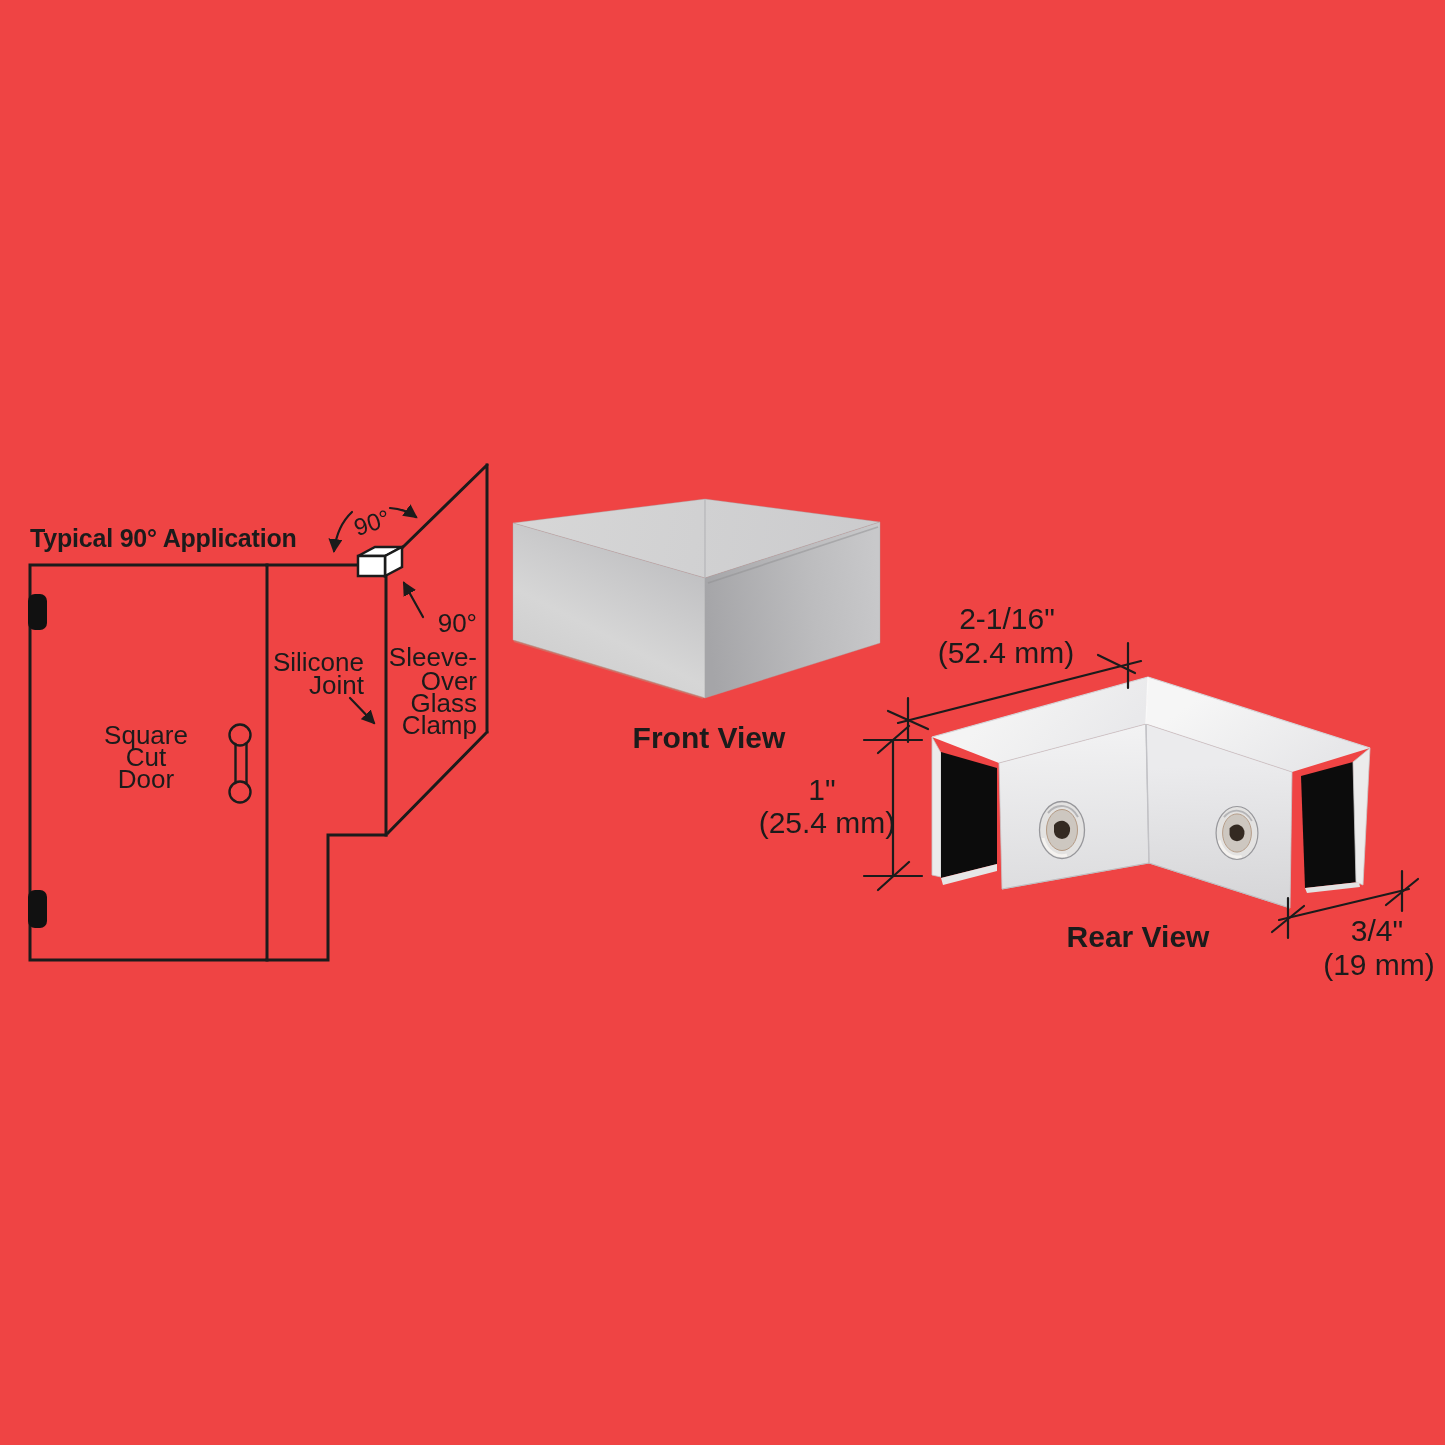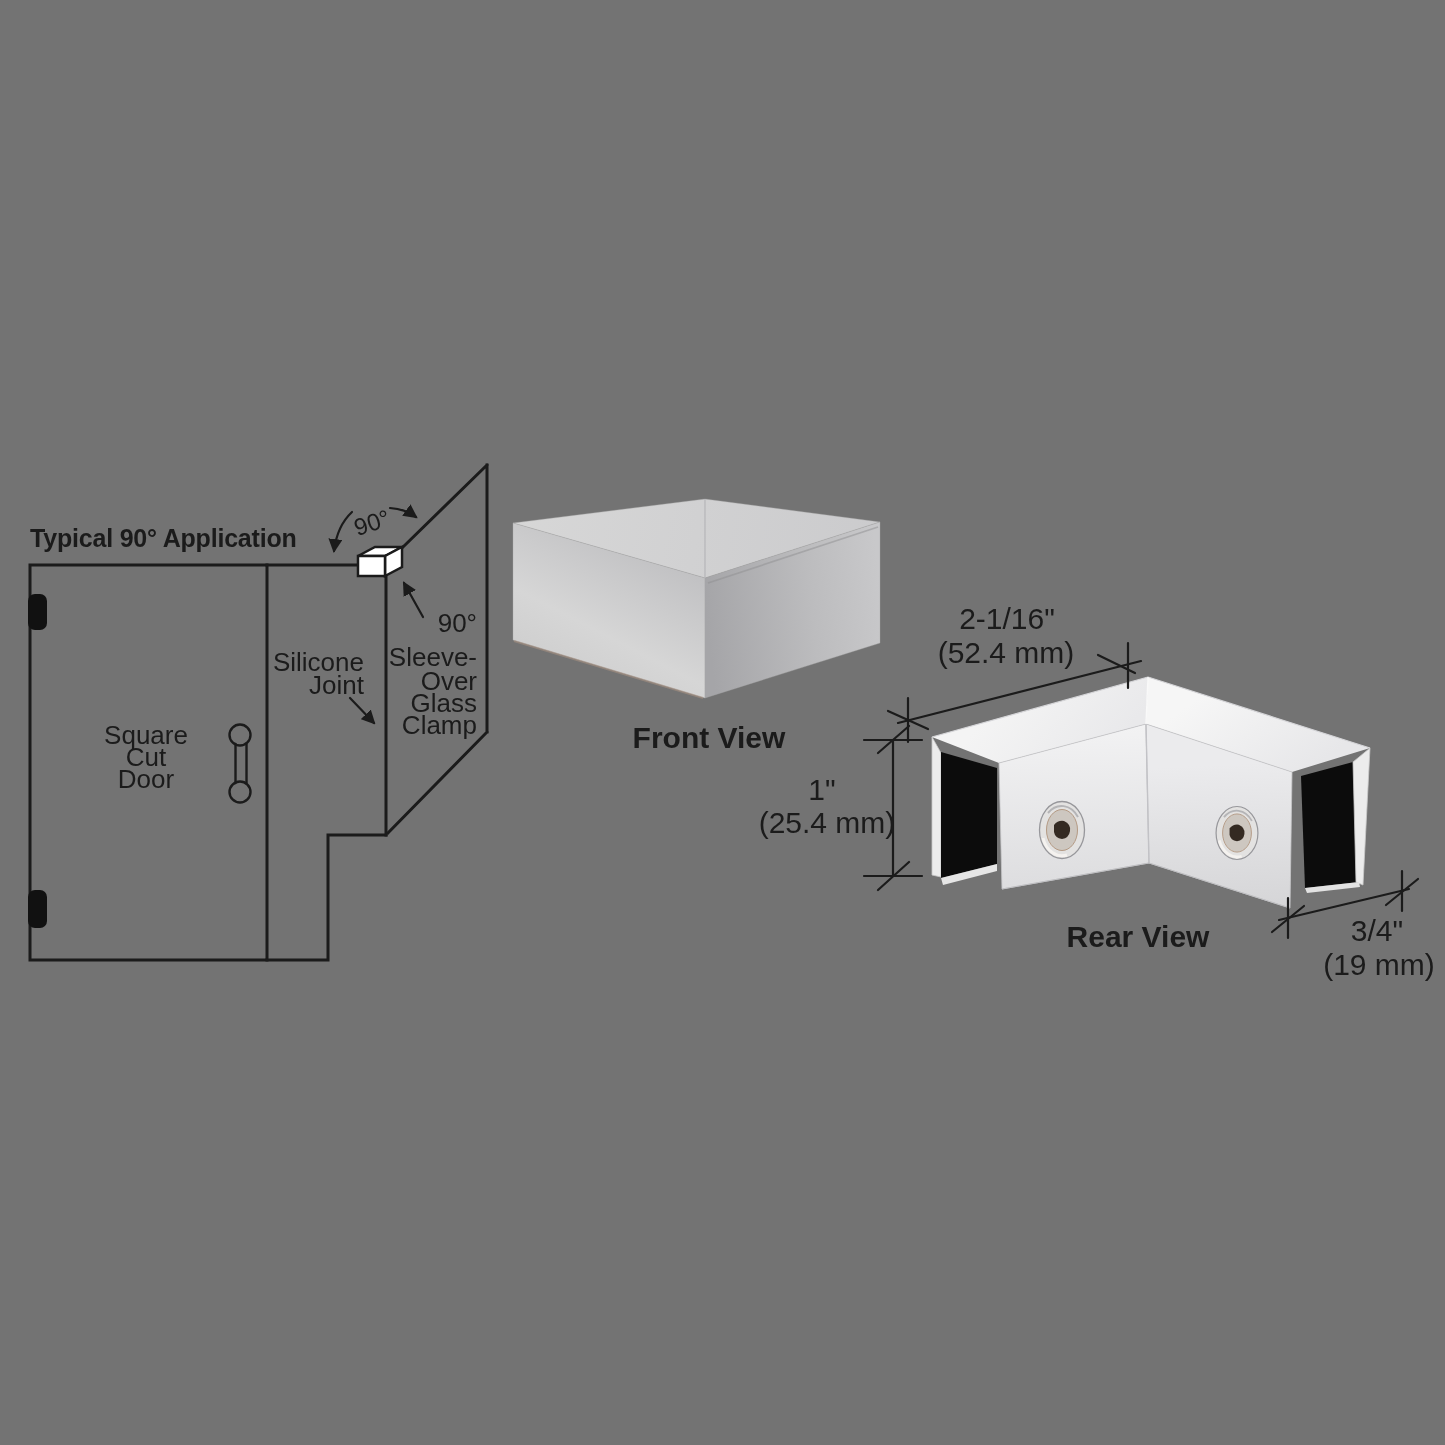--- a/index.html
+++ b/index.html
@@ -1,16 +1,16 @@
 <!DOCTYPE html>
 <html><head>
 <meta charset="utf-8">
 <style>
   html,body{margin:0;padding:0;background:#ffffff;}
-  .stage{position:relative;width:1445px;height:1445px;background:#737373;overflow:hidden;
+  .stage{position:relative;width:1445px;height:1445px;background:#ef4444;overflow:hidden;
          font-family:"Liberation Sans","DejaVu Sans",sans-serif;}
   svg{position:absolute;left:0;top:0;}
   text{fill:#1b1b1b;}
   .lbl{font-size:26px;}
   .dim{font-size:30px;}
   .viewlbl{font-size:30px;font-weight:bold;}
   .title{font-size:25px;font-weight:bold;letter-spacing:-0.2px;}
   .arclbl{font-size:24px;}
   .ln{stroke:#1b1b1b;stroke-width:3;fill:none;stroke-linecap:square;}
   .ln2{stroke:#1b1b1b;stroke-width:2.4;fill:none;stroke-linecap:round;}

